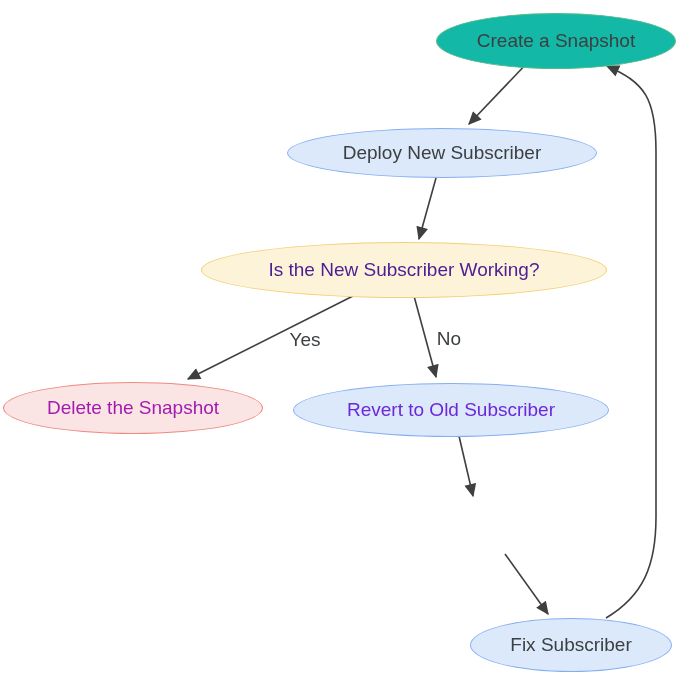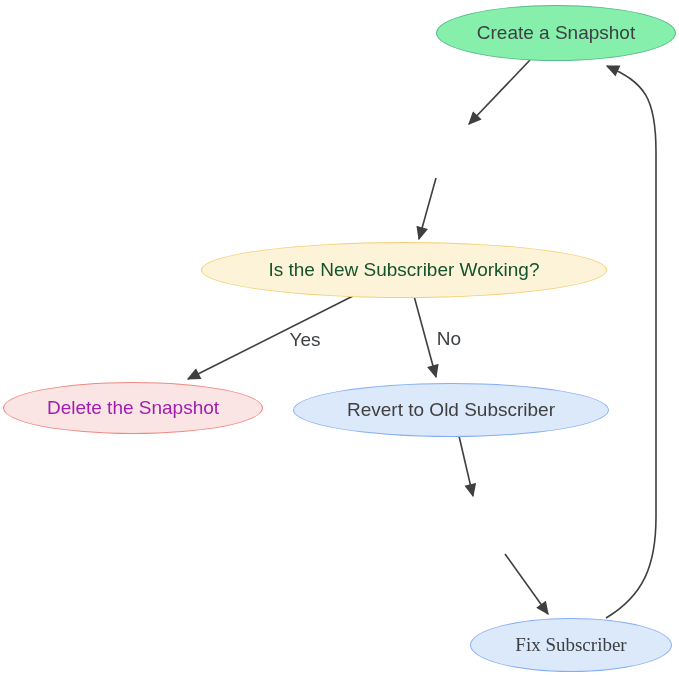--- a/index.html
+++ b/index.html
@@ -44,29 +44,32 @@
       <path d="M436,178 L419,239" fill="none" stroke="#3f3f3f" stroke-width="1.6" marker-end="url(#arrow)"></path>
       <path d="M353,296 L188,379" fill="none" stroke="#3f3f3f" stroke-width="1.6" marker-end="url(#arrow)"></path>
       <text x="305" y="346" class="edge-label">Yes</text>
       <path d="M414,296 L436,377" fill="none" stroke="#3f3f3f" stroke-width="1.6" marker-end="url(#arrow)"></path>
       <text x="449" y="345" class="edge-label">No</text>
       <path d="M459,436 L473,496" fill="none" stroke="#3f3f3f" stroke-width="1.6" marker-end="url(#arrow)"></path>
       <path d="M505,554 L548,614" fill="none" stroke="#3f3f3f" stroke-width="1.6" marker-end="url(#arrow)"></path>
       <path d="M606,618 C643,596 656,566 656,517 L656,152 C656,98 645,83 607,66" fill="none" stroke="#3f3f3f" stroke-width="1.6" marker-end="url(#arrow)"></path>
     </svg>
   <div id="node-layer">
-      <div class="node" style="left: 436px; top: 5px; width: 240px; height: 56px; background: #86efac; border-color: rgb(87, 187, 138); color: rgb(60, 64, 67); text-align: center;">
+      <div class="node" style="left: 436px; top: 13px; width: 240px; height: 56px; background: #14b8a6; border-color: rgb(87, 187, 138); color: rgb(60, 64, 67); text-align: center;">
         <span>Create a Snapshot</span>
       </div>
-      <div class="node" style="left: 201px; top: 242px; width: 406px; height: 56px; background: rgb(253, 243, 217); border-color: rgb(242, 208, 116); color: #14532d; align-items: center;">
+      <div class="node" style="left: 287px; top: 128px; width: 310px; height: 50px; background: rgb(220, 233, 251); border-color: rgb(132, 174, 242); color: rgb(60, 64, 67);">
+        <span>Deploy New Subscriber</span>
+      </div>
+      <div class="node" style="left: 201px; top: 242px; width: 406px; height: 56px; background: rgb(253, 243, 217); border-color: rgb(242, 208, 116); color: #4c1d95; align-items: center;">
         <span>Is the New Subscriber Working?</span>
       </div>
       <div class="node" style="left: 3px; top: 382px; width: 260px; height: 52px; background: rgb(251, 229, 228); border-color: rgb(238, 138, 128); color: #a21caf;">
         <span>Delete the Snapshot</span>
       </div>
-      <div class="node" style="left: 293px; top: 383px; width: 316px; height: 54px; background: rgb(220, 233, 251); border-color: rgb(132, 174, 242); color: #404040;">
+      <div class="node" style="left: 293px; top: 383px; width: 316px; height: 54px; background: rgb(220, 233, 251); border-color: rgb(132, 174, 242); color: #6d28d9;">
         <span>Revert to Old Subscriber</span>
       </div>
-      <div class="node" style="left: 470px; top: 618px; width: 202px; height: 54px; background: rgb(220, 233, 251); border-color: rgb(132, 174, 242); color: rgb(60, 64, 67); font-family: Liberation Serif, serif;">
+      <div class="node" style="left: 470px; top: 618px; width: 202px; height: 54px; background: rgb(220, 233, 251); border-color: rgb(132, 174, 242); color: rgb(60, 64, 67);">
         <span>Fix Subscriber</span>
       </div>
     </div>
 </div>
 
 </body></html>

